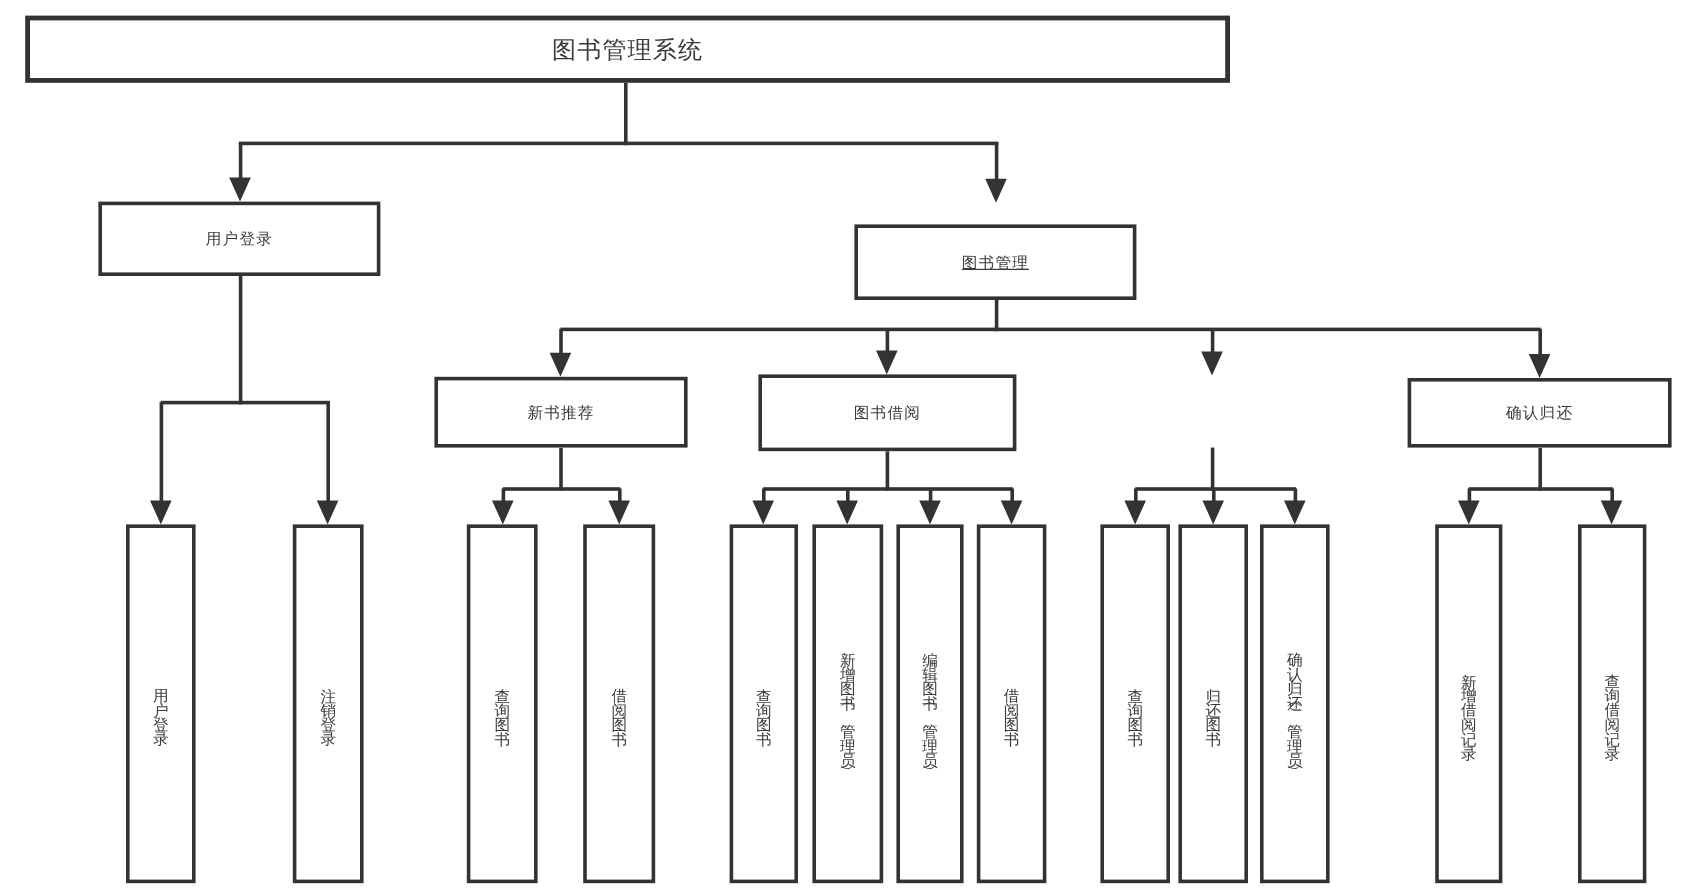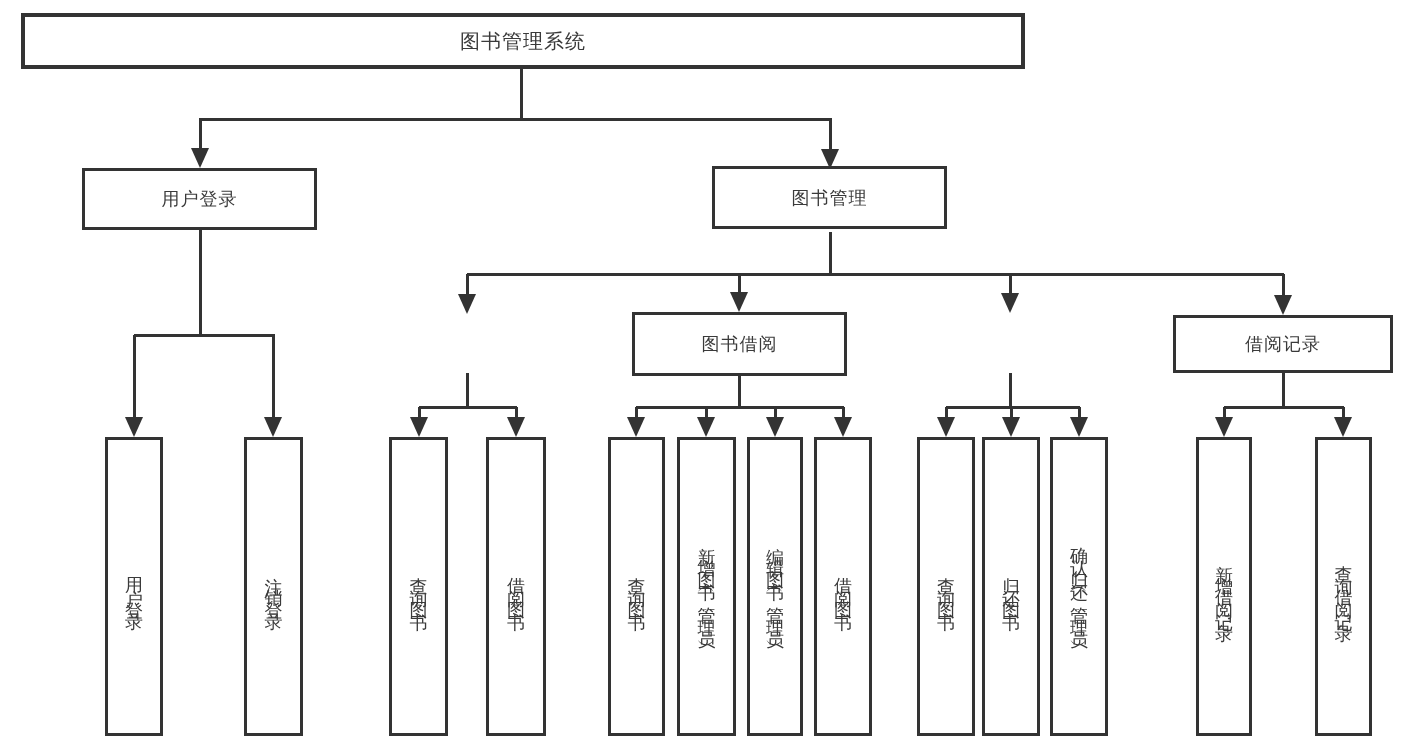--- a/index.html
+++ b/index.html
@@ -12,21 +12,21 @@
   }
   .node{
     position:absolute;
     box-sizing:border-box;
     background:#ffffff;
     border:3px solid #333333;
     display:flex;
     align-items:center;
     justify-content:center;
     color:#3a3a3a;
-    font-size:18px;
+    font-size:13px;
     letter-spacing:1px;
     z-index:2;
   }
   .node.root{border-width:4px;font-size:20px;}
   .leaf span{
     writing-mode:vertical-rl;
     text-orientation:mixed;
     letter-spacing:12px;
     line-height:1;
     white-space:nowrap;
@@ -57,32 +57,35 @@
 <div class="stage">
 
   <div class="node root" style="left:21px;top:13px;width:1004px;height:56px;">
     <span>图书管理系统</span>
   </div>
 
   <div class="node" style="left:82px;top:168px;width:235px;height:62px;">
     <span>用户登录</span>
   </div>
 
-  <div class="node" style="left:712px;top:166px;width:235px;height:63px;">
+  <div class="node" style="left:712px;top:187px;width:235px;height:63px;text-decoration:underline;">
     <span>图书管理</span>
   </div>
 
+  <div class="node" style="left:362px;top:314px;width:211px;height:59px;">
+    <span>新书推荐</span>
+  </div>
 
   <div class="node" style="left:632px;top:312px;width:215px;height:64px;justify-content:center;">
     <span>图书借阅</span>
   </div>
 
 
   <div class="node" style="left:1173px;top:315px;width:220px;height:58px;">
-    <span>借阅记录</span>
+    <span>确认归还</span>
   </div>
 
   <div class="node leaf" style="left:105px;top:437px;width:58px;height:299px;">
     <span>用户登录</span>
   </div>
   <div class="node leaf" style="left:244px;top:437px;width:59px;height:299px;">
     <span>注销登录</span>
   </div>
 
   <div class="node leaf" style="left:389px;top:437px;width:59px;height:299px;">

